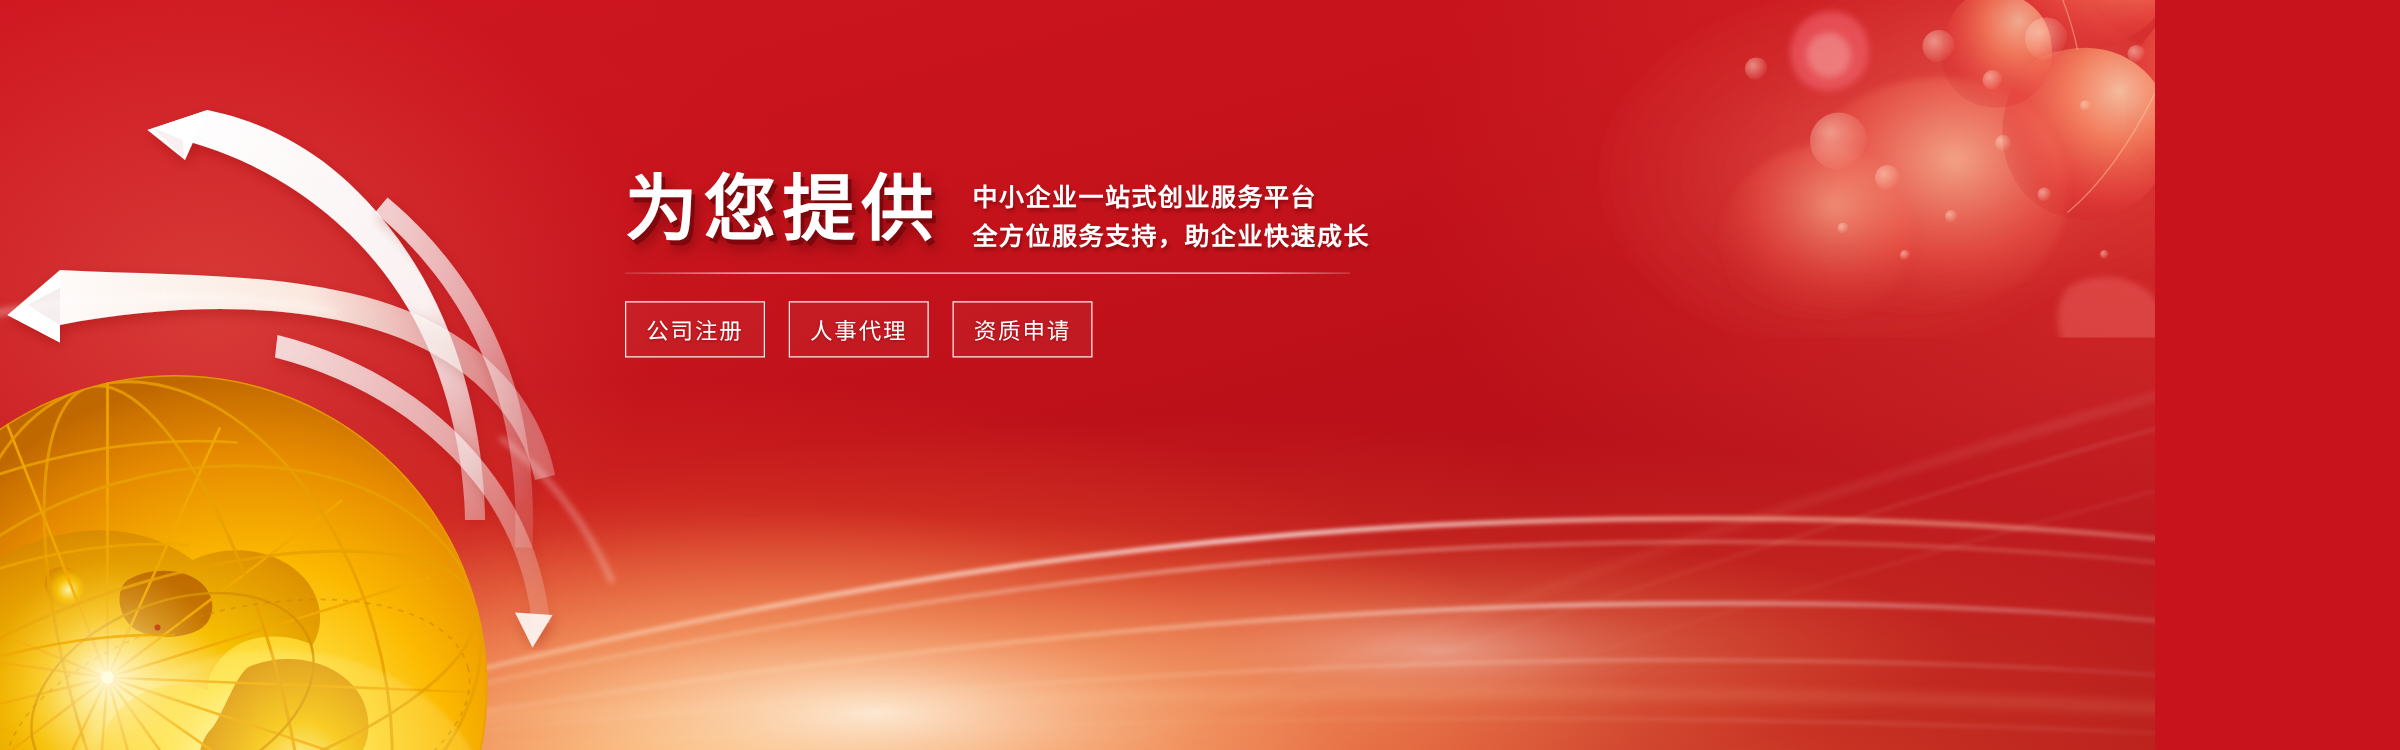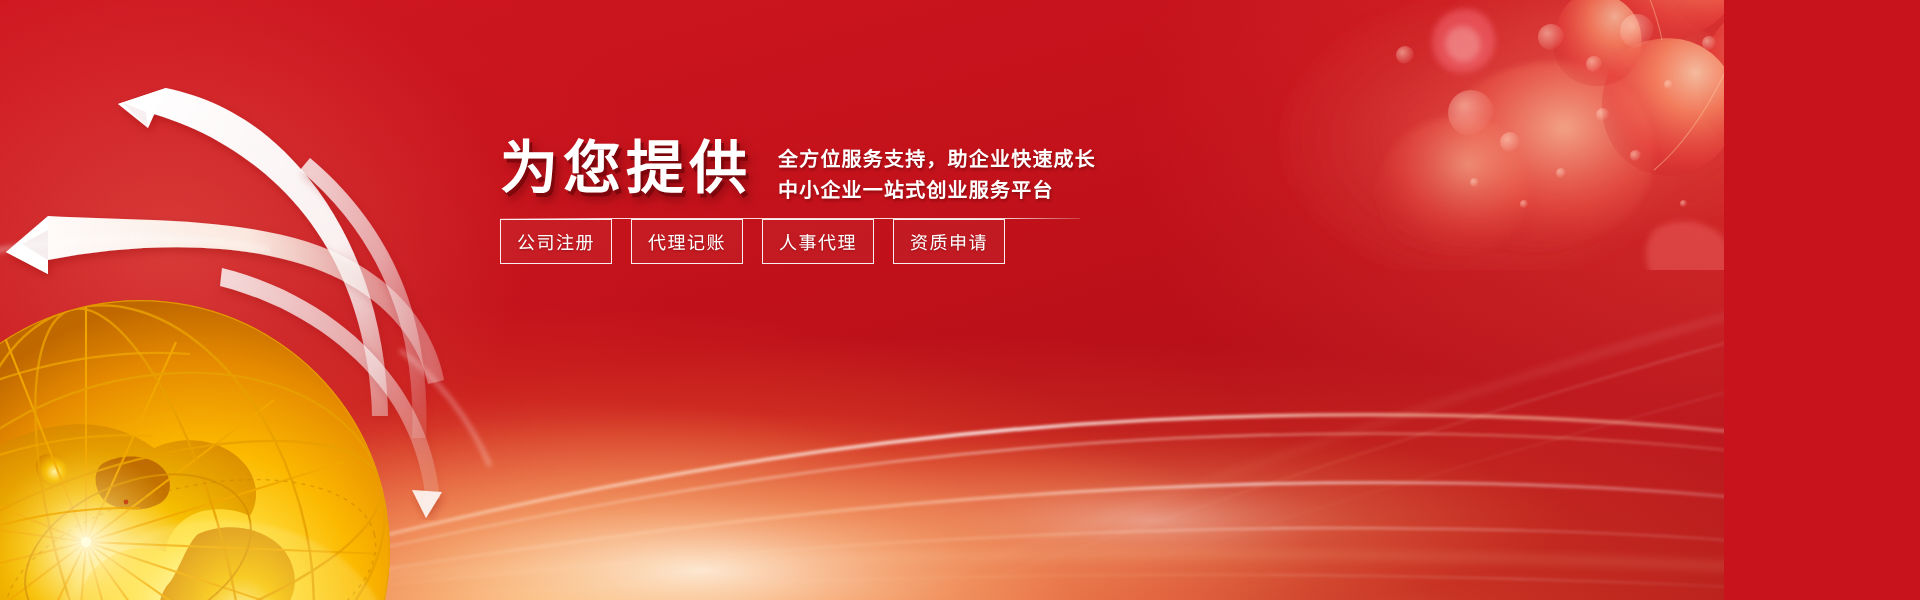--- a/index.html
+++ b/index.html
@@ -61,21 +61,21 @@
     font-size:20px; font-weight:bold; color:#ffffff;
     letter-spacing:1.2px; line-height:1.55; white-space:nowrap;
     text-shadow:1px 2px 3px rgba(120,8,12,.75);
   }
 
   .divider{
     margin-top:12px; width:580px; height:1px;
     background:linear-gradient(90deg, rgba(255,255,255,.15) 0%, rgba(255,255,255,.85) 18%, rgba(255,255,255,.85) 86%, rgba(255,255,255,.20) 100%);
   }
 
-  .tags{ display:flex; gap:19px; }
+  .tags{ margin-top:22px; display:flex; gap:19px; }
   .tag{
     border:1px solid rgba(255,255,255,.92);
     color:#fff; font-size:18px; letter-spacing:1.5px;
     padding:8px 16px 9px;
     white-space:nowrap;
     background:rgba(255,255,255,.04);
     text-shadow:0 1px 2px rgba(120,8,12,.6);
     cursor:pointer;
   }
 </style>
@@ -390,28 +390,27 @@
       </svg>
     </div>
   </div>
 
   <div class="content">
 
     <div class="headline-row">
       <div class="headline">为您提供</div>
 
       <div class="sub">
+        <div>中小企业一站式创业服务平台</div>
         <div>全方位服务支持，助企业快速成长</div>
-        <div>中小企业一站式创业服务平台</div>
       </div>
     </div>
 
     <div class="divider"></div>
 
     <div class="tags" id="tag-list">
         <div class="tag">公司注册</div>
-        <div class="tag">代理记账</div>
         <div class="tag">人事代理</div>
         <div class="tag">资质申请</div>
       </div>
   </div>
 
 </div>
 
 </body></html>

